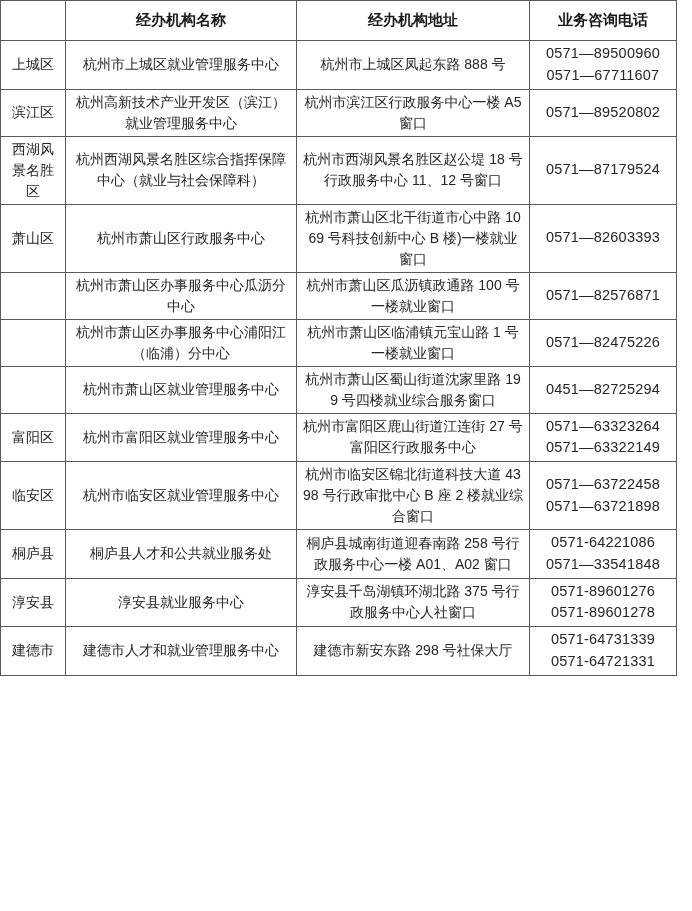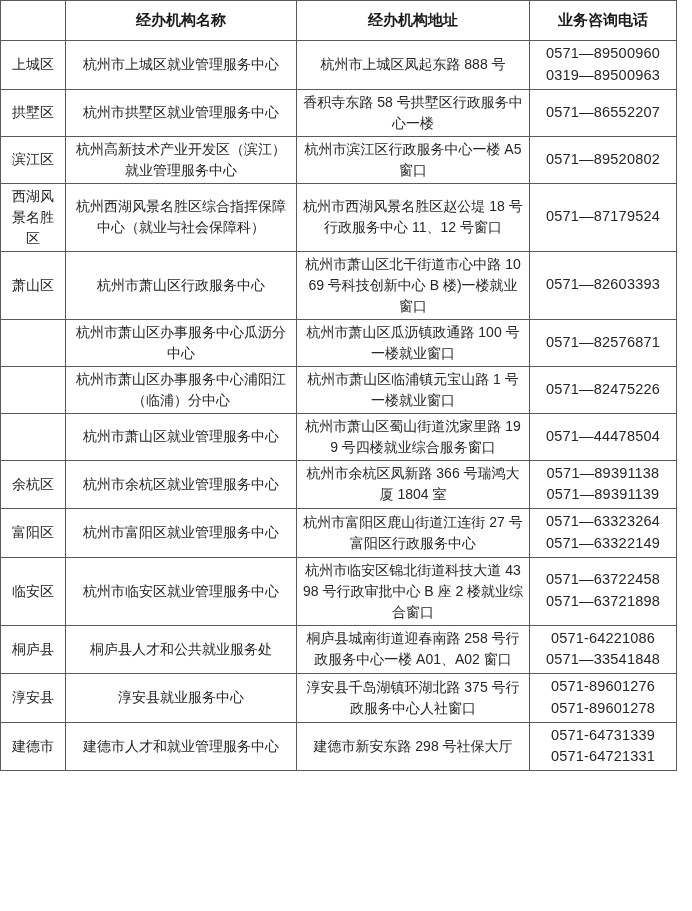--- a/index.html
+++ b/index.html
@@ -67,29 +67,21 @@
           <th>业务咨询电话</th>
         </tr>
     </thead>
     <tbody id="table-body">
         <tr>
           <td>上城区</td>
           <td>杭州市上城区就业管理服务中心</td>
           <td>杭州市上城区凤起东路 888 号</td>
           <td class="phone-cell">
             <span class="phone-line">0571—89500960</span>
-            <span class="phone-line">0319—89500963</span>
-          </td>
-        </tr>
-        <tr>
-          <td>拱墅区</td>
-          <td>杭州市拱墅区就业管理服务中心</td>
-          <td>香积寺东路 58 号拱墅区行政服务中心一楼</td>
-          <td class="phone-cell">
-            <span class="phone-line">0571—86552207</span>
+            <span class="phone-line">0571—67711607</span>
           </td>
         </tr>
         <tr>
           <td>滨江区</td>
           <td>杭州高新技术产业开发区（滨江）就业管理服务中心</td>
           <td>杭州市滨江区行政服务中心一楼 A5 窗口</td>
           <td class="phone-cell">
             <span class="phone-line">0571—89520802</span>
           </td>
         </tr>
@@ -123,30 +115,21 @@
           <td>杭州市萧山区临浦镇元宝山路 1 号一楼就业窗口</td>
           <td class="phone-cell">
             <span class="phone-line">0571—82475226</span>
           </td>
         </tr>
         <tr>
           <td></td>
           <td>杭州市萧山区就业管理服务中心</td>
           <td>杭州市萧山区蜀山街道沈家里路 199 号四楼就业综合服务窗口</td>
           <td class="phone-cell">
-            <span class="phone-line">0571—44478504</span>
-          </td>
-        </tr>
-        <tr>
-          <td>余杭区</td>
-          <td>杭州市余杭区就业管理服务中心</td>
-          <td>杭州市余杭区凤新路 366 号瑞鸿大厦 1804 室</td>
-          <td class="phone-cell">
-            <span class="phone-line">0571—89391138</span>
-            <span class="phone-line">0571—89391139</span>
+            <span class="phone-line">0451—82725294</span>
           </td>
         </tr>
         <tr>
           <td>富阳区</td>
           <td>杭州市富阳区就业管理服务中心</td>
           <td>杭州市富阳区鹿山街道江连街 27 号富阳区行政服务中心</td>
           <td class="phone-cell">
             <span class="phone-line">0571—63323264</span>
             <span class="phone-line">0571—63322149</span>
           </td>

